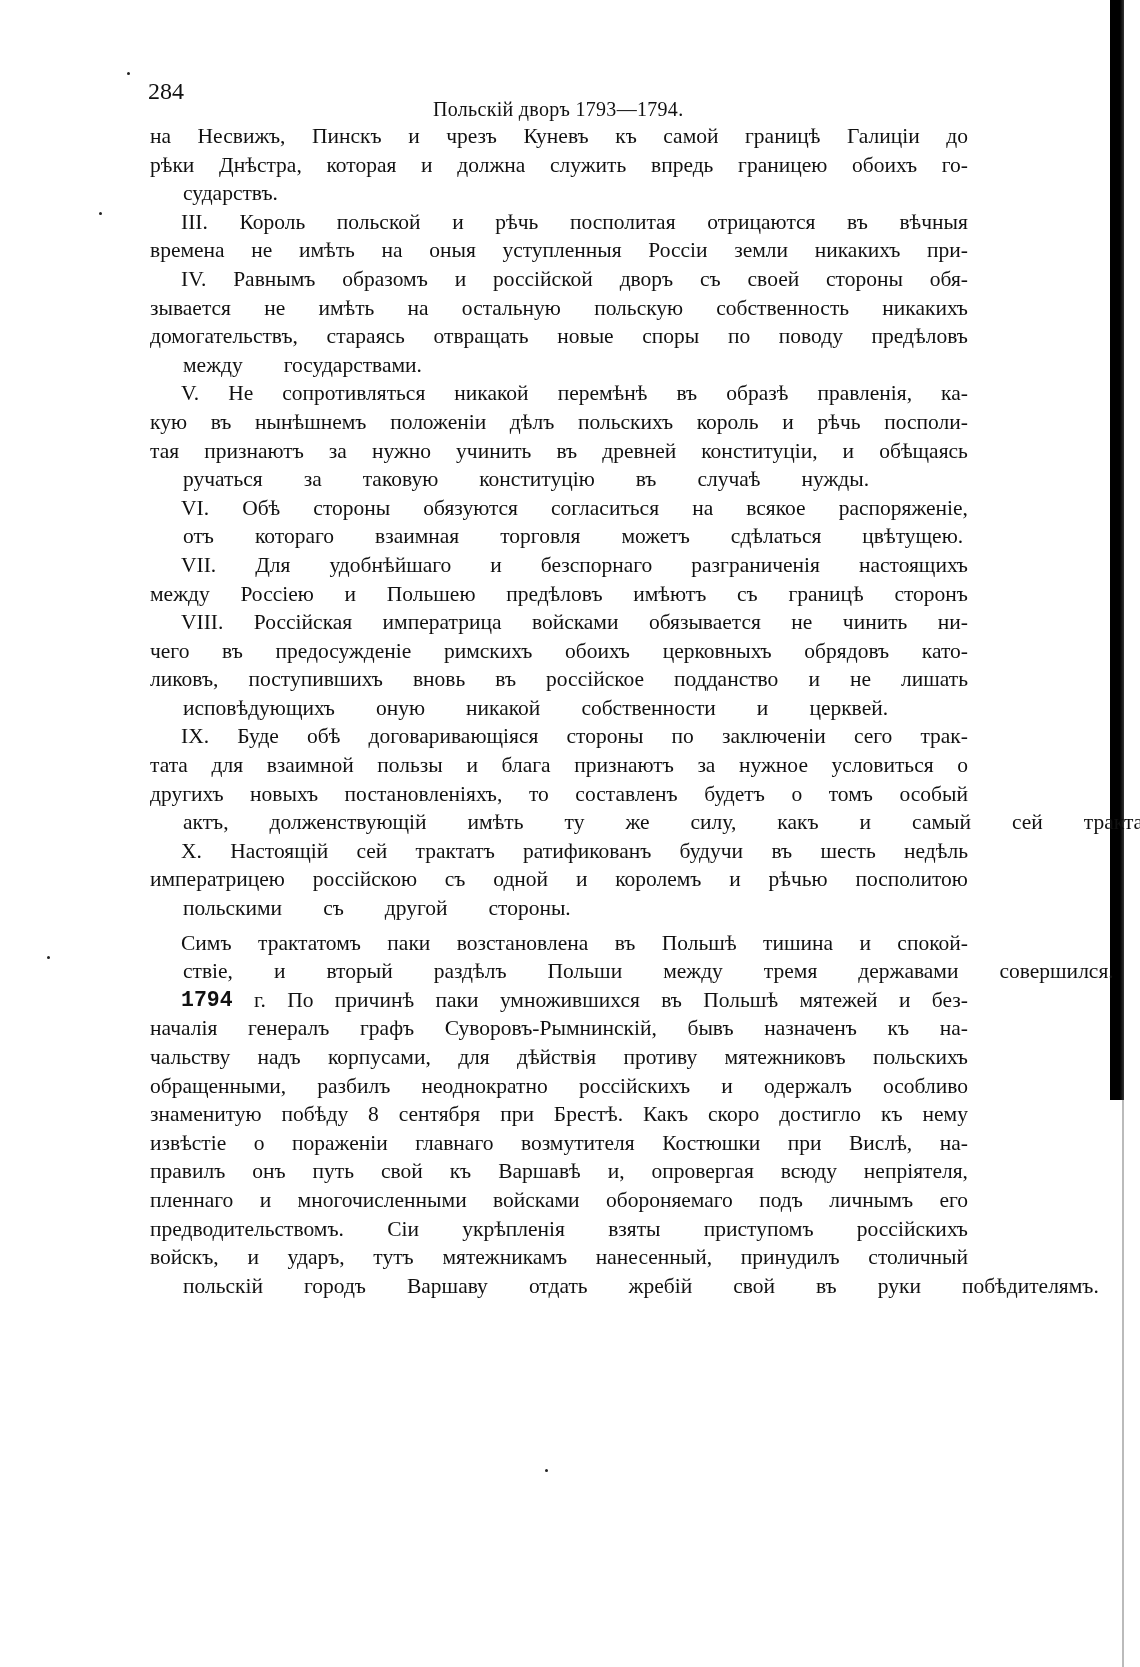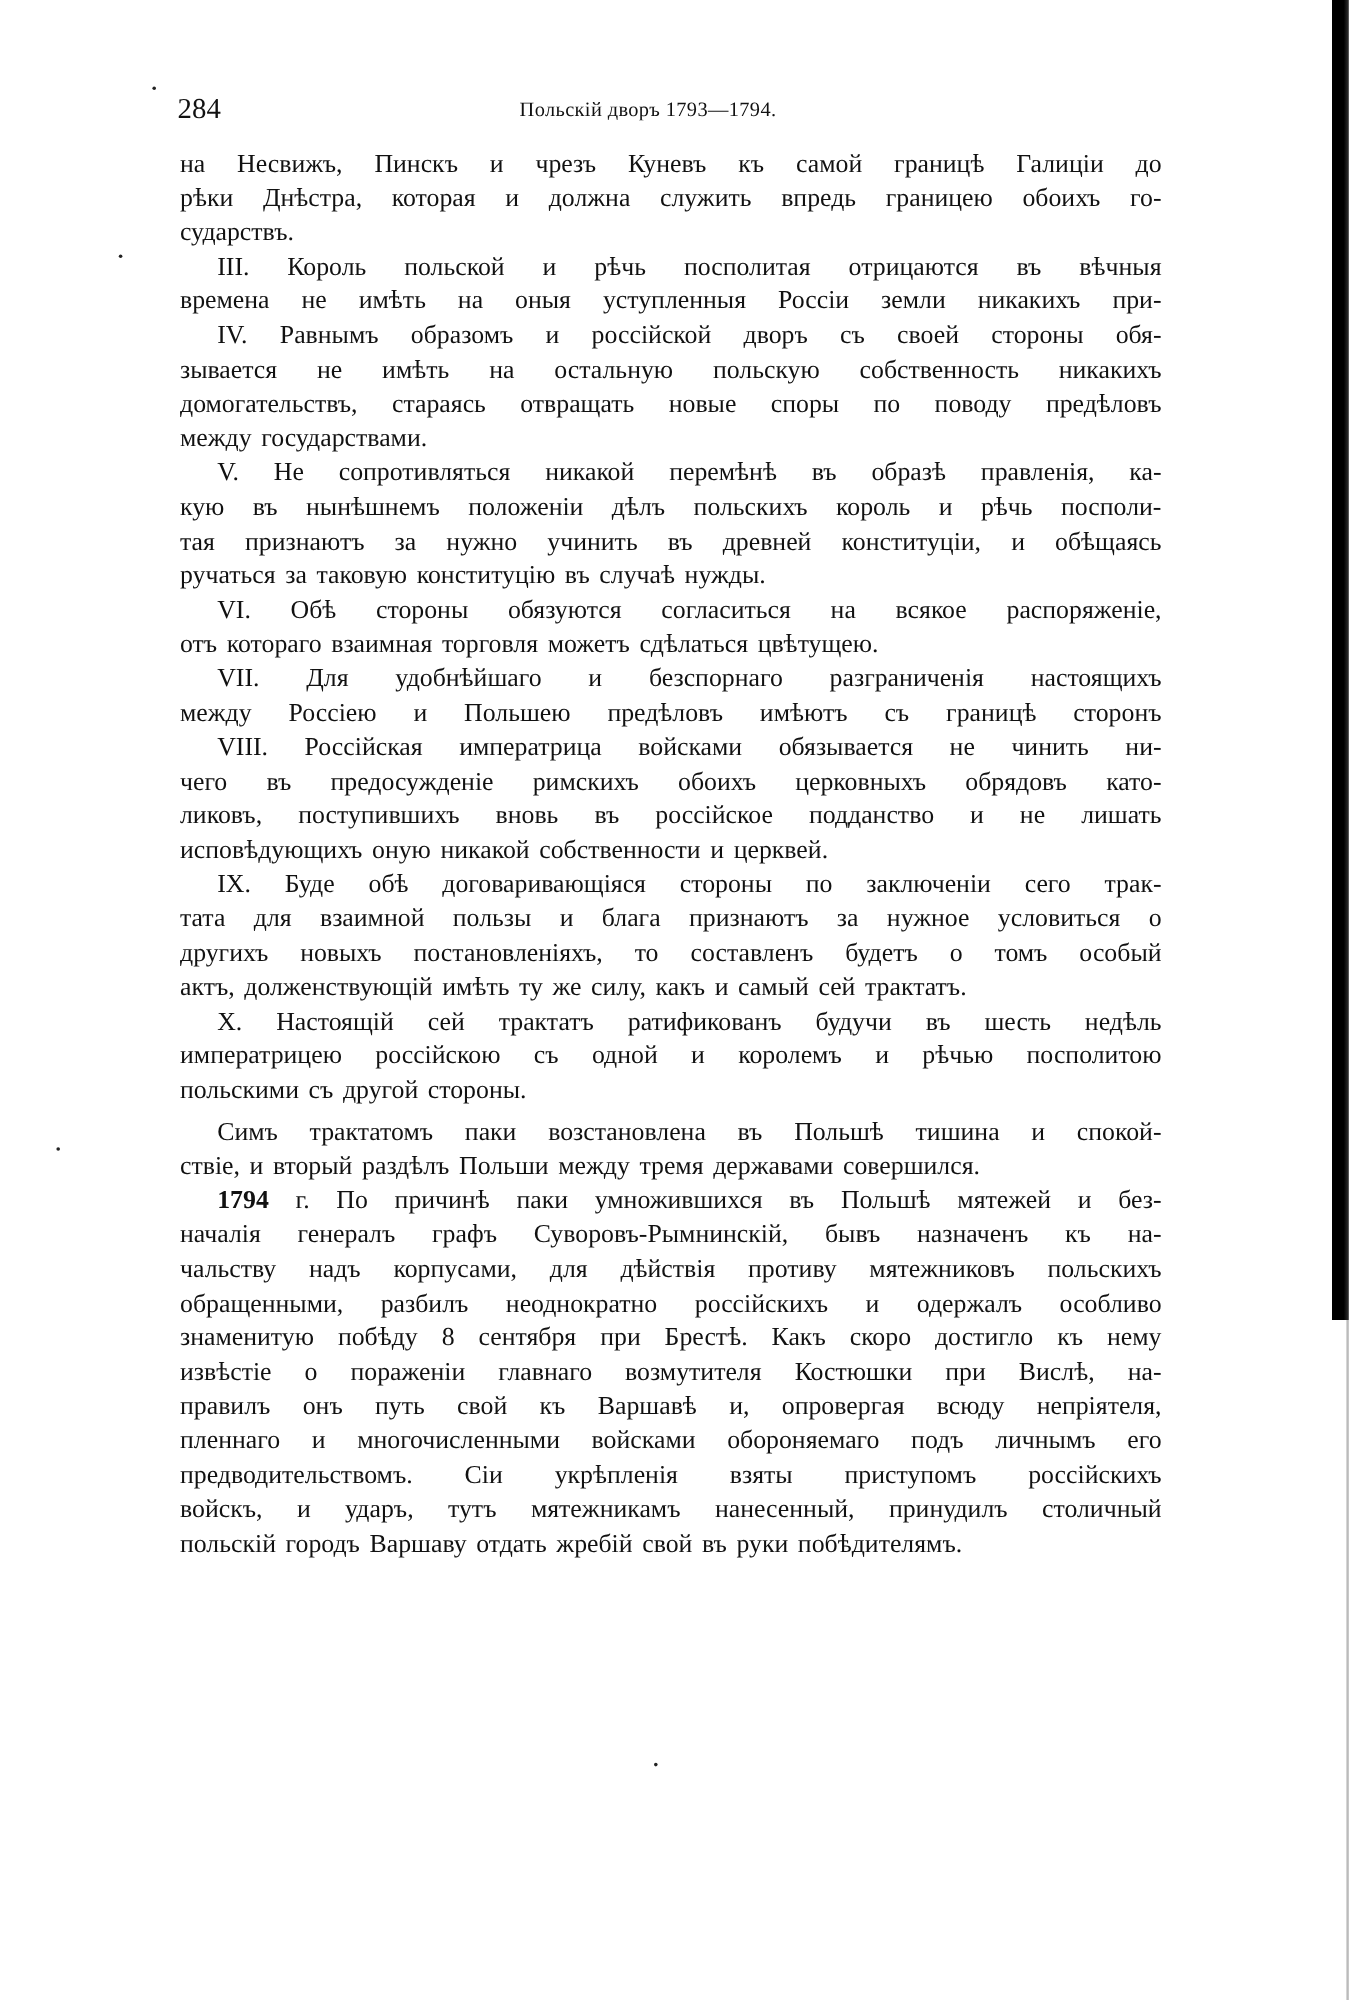--- a/index.html
+++ b/index.html
@@ -4,28 +4,28 @@
 <style>
   html, body { margin: 0; padding: 0; background: #ffffff; }
   body { width: 1140px; height: 1667px; position: relative; overflow: hidden;
          font-family: "Liberation Serif", "DejaVu Serif", serif; color: #111; }
   .edge-bar { position: absolute; left: 1110px; top: 0; width: 14px; height: 1100px;
               background: linear-gradient(to right, #000 0%, #000 70%, #333 100%); }
   .edge-line { position: absolute; left: 1122px; top: 1100px; width: 2px; height: 567px; background: #bbb; }
   .speck { position: absolute; width: 3px; height: 3px; background: #222; border-radius: 50%; }
   .header { position: absolute; top: 78px; left: 148px; width: 820px; height: 40px; }
   .page-num { position: absolute; left: 0; top: 0; font-size: 24px; }
-  .running-title { position: absolute; left: 285px; top: 4px; font-size: 17px; letter-spacing: 0.3px; }
+  .running-title { position: absolute; left: 285px; top: 20px; font-size: 20px; letter-spacing: 0.3px; }
   .body-text { position: absolute; top: 122px; left: 150px; width: 818px; font-size: 21.5px; line-height: 28.6px; }
   .line { white-space: nowrap; display: flex; justify-content: space-between; }
   .line.last { justify-content: flex-start; }
-  .line.last span.w { margin-right: 8px; }
+  .line.last span.w { margin-right: 8px; margin-left: 33px; }
   .line.indent { padding-left: 31px; }
   .gap { height: 6px; }
-  .bold { font-weight: bold; }
+  .bold { font-weight: bold; font-family: Liberation Mono, monospace; }
 </style>
 </head>
 <body>
 
 <div class="edge-bar"></div>
 <div class="edge-line"></div>
 <div class="speck" style="left:127px;top:72px"></div>
 <div class="speck" style="left:99px;top:212px"></div>
 <div class="speck" style="left:47px;top:956px"></div>
 <div class="speck" style="left:545px;top:1469px"></div>

